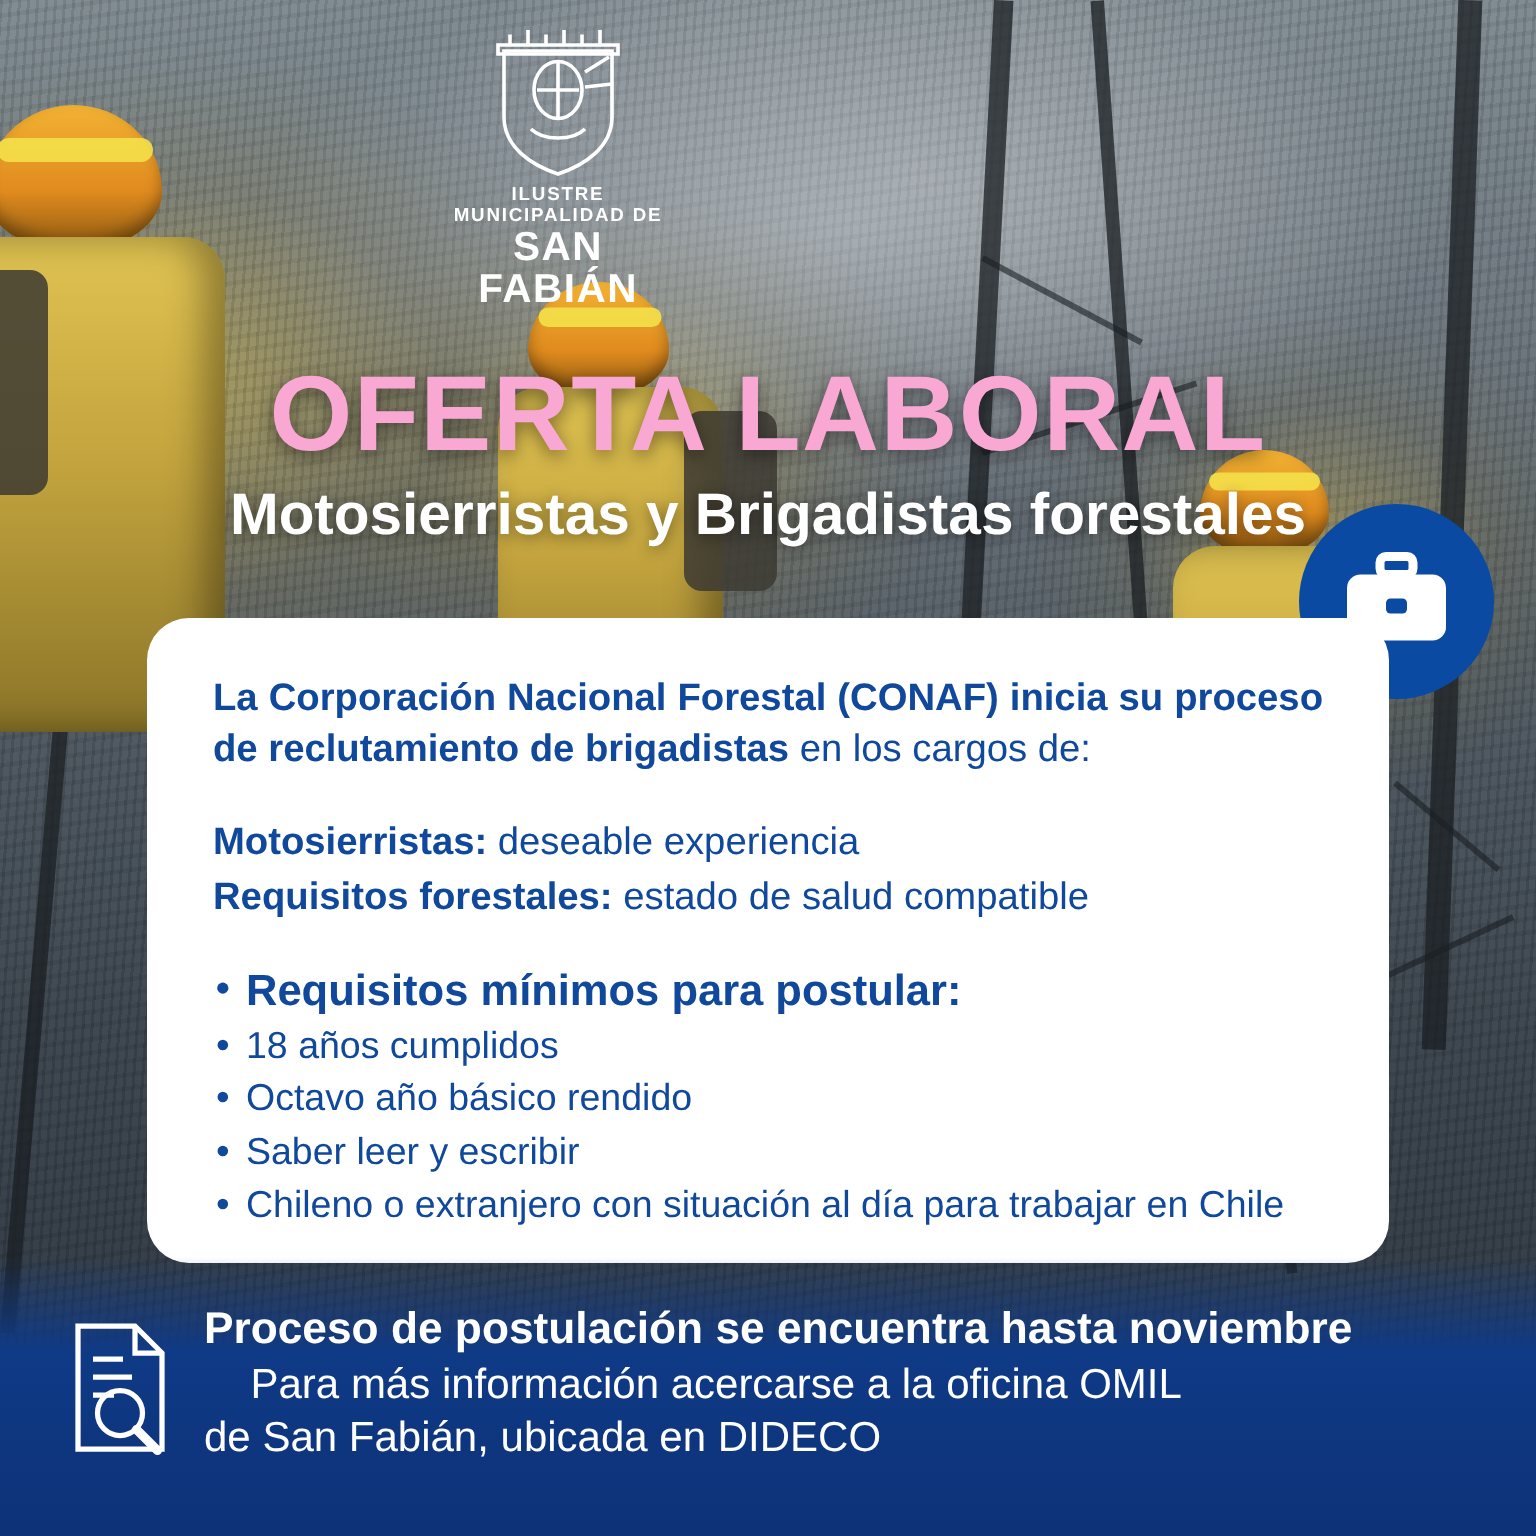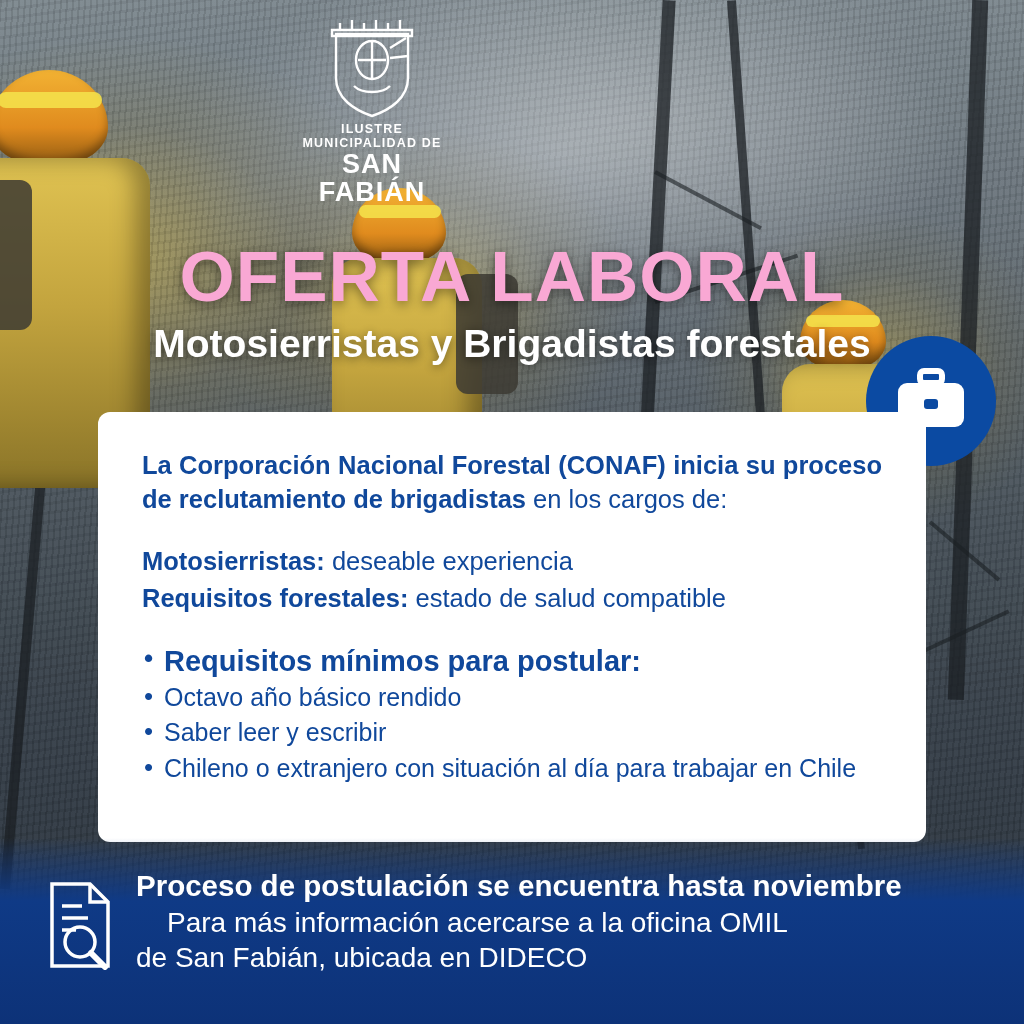--- a/index.html
+++ b/index.html
@@ -114,21 +114,21 @@
   
   .badge {
     position: absolute; right: 28px; top: 336px;
     width: 130px; height: 130px; border-radius: 50%;
     background: #0b4aa2; display: flex; align-items: center; justify-content: center;
   }
 
   
   .card {
     position: absolute; left: 98px; top: 412px; width: 828px; height: 430px;
-    background: #fff; border-radius: 12px; padding: 36px 44px 0 44px;
+    background: #fff; border-radius: 28px; padding: 36px 44px 0 44px;
     color: #10489b;
   }
   .p-intro { font-size: 25.5px; line-height: 1.35; text-align: justify; }
   .p-intro b { font-weight: 800; }
   .roles { margin-top: 26px; font-size: 25.5px; line-height: 1.45; }
   .roles b { font-weight: 800; }
   .req-title { margin-top: 28px; font-size: 29px; font-weight: 800; }
   .req-list { margin-top: 2px; font-size: 25px; line-height: 1.42; list-style: none; }
   .req-list li, .req-title { position: relative; padding-left: 22px; }
   .req-list li::before, .req-title::before {
@@ -229,20 +229,21 @@
       <div>
         <b>Motosierristas:</b><span> deseable experiencia</span>
       </div>
       <div>
         <b>Requisitos forestales:</b><span> estado de salud compatible</span>
       </div>
     </div>
 
     <div class="req-title">Requisitos mínimos para postular:</div>
     <ul class="req-list">
+      <li>18 años cumplidos</li>
       <li>Octavo año básico rendido</li>
       <li>Saber leer y escribir</li>
       <li>Chileno o extranjero con situación al día para trabajar en Chile</li>
     </ul>
   </div>
 
   <div class="footer">
     <div class="footer-inner">
       <span class="doc-icon">
         <svg width="74" height="90" viewBox="0 0 74 90" fill="none" stroke="#ffffff" stroke-width="3.5">

